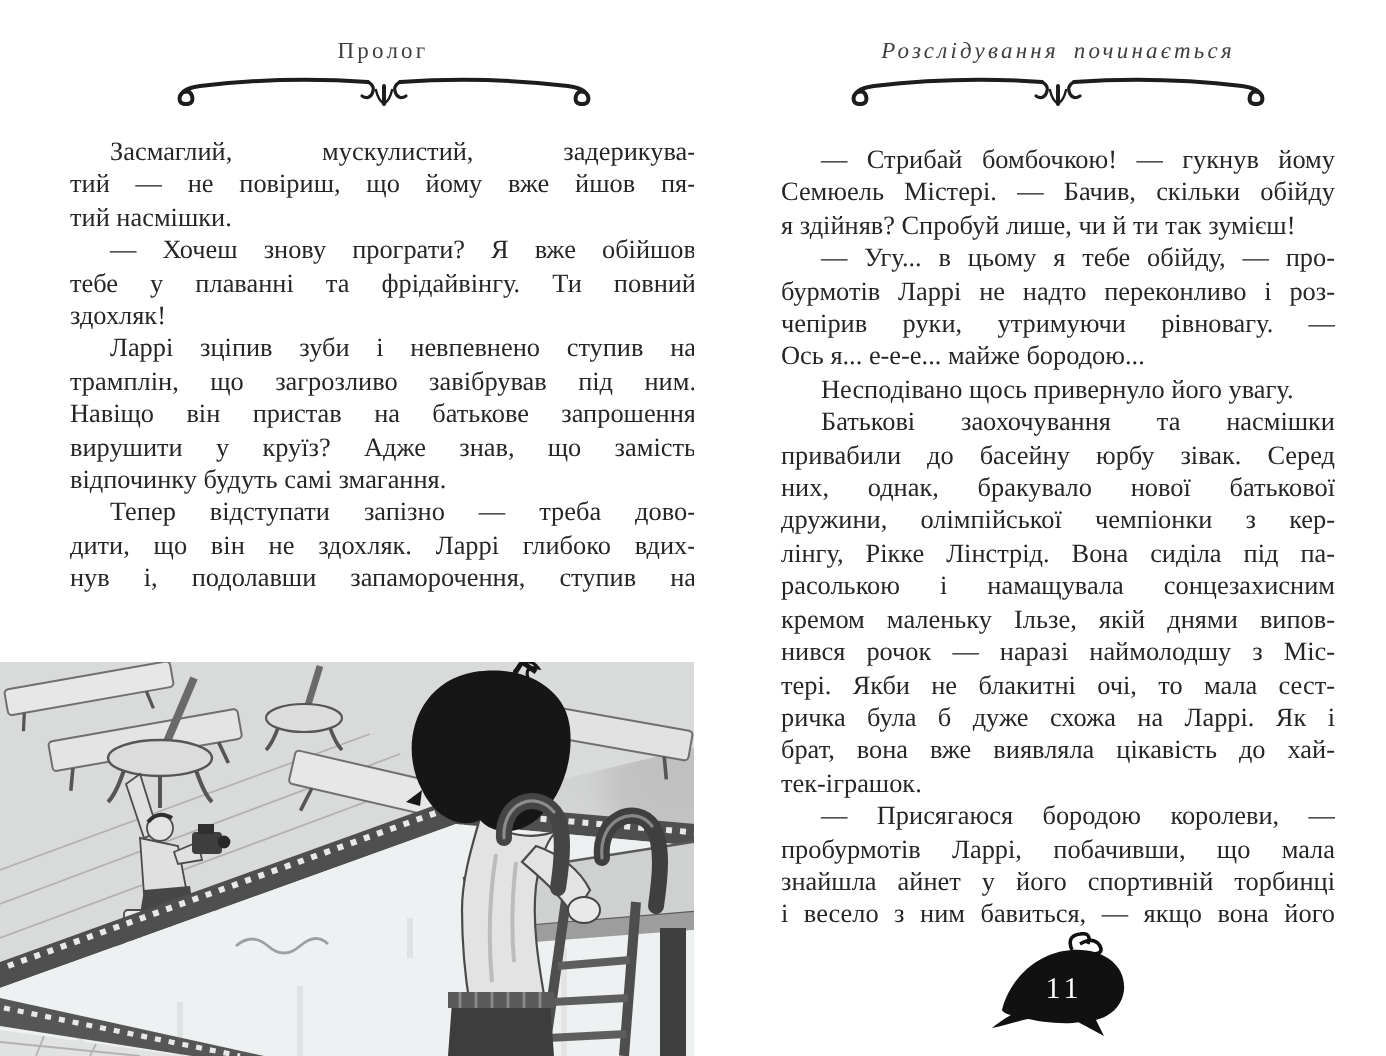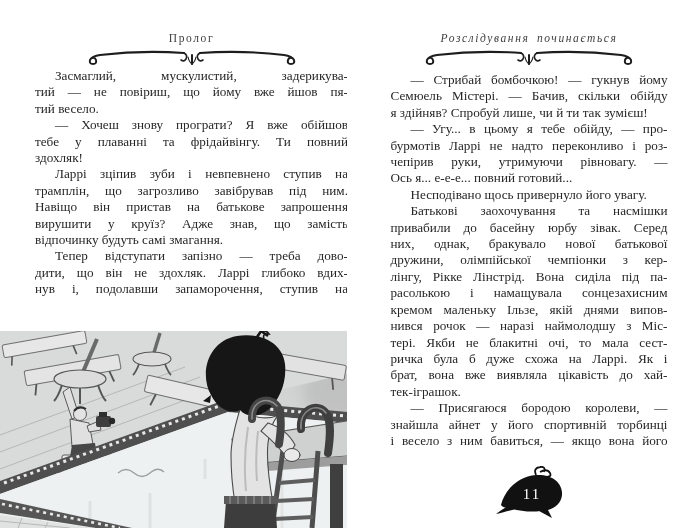--- a/index.html
+++ b/index.html
@@ -8,21 +8,20 @@
     background:#ffffff;
     font-family:"Liberation Serif","DejaVu Serif",serif;
   }
   .spread{display:flex;width:693px;height:528px;}
   .page{position:relative;width:346.5px;height:528px;background:#ffffff;}
 
   .page-header{position:absolute;text-align:center;}
   .page-title{
     font-size:11.5px;letter-spacing:1.6px;word-spacing:3px;color:#3e3e3e;
     white-space:nowrap;
-    margin-top:12px;
   }
   .flourish{display:block;margin:3px auto 0 auto;}
 
   .text-col{
     position:absolute;color:#262626;
     font-size:13.2px;line-height:16.4px;
   }
   .page-left .page-header{left:35px;width:313px;top:20px;}
   .page-left .text-col{left:35px;width:313px;top:68px;}
   .page-right .page-header{left:44px;width:277px;top:20px;font-style:italic;}
@@ -54,21 +53,21 @@
           <path d="M104,10 q1,5 4,7" stroke-width="1.2"></path>
           <path d="M112,10 q-1,5 -4,7" stroke-width="1.2"></path>
         </g>
       </svg>
     </div>
 
     <div class="text-col">
         <div>
           <div class="line first">Засмаглий, мускулистий, задерикува-</div>
           <div class="line">тий — не повіриш, що йому вже йшов пя-</div>
-          <div class="line last">тий весело.</div>
+          <div class="line last">тий насмішки.</div>
         </div>
         <div>
           <div class="line first">— Хочеш знову програти? Я вже обійшов</div>
           <div class="line">тебе у плаванні та фрідайвінгу. Ти повний</div>
           <div class="line last">здохляк!</div>
         </div>
         <div>
           <div class="line first">Ларрі зціпив зуби і невпевнено ступив на</div>
           <div class="line">трамплін, що загрозливо завібрував під ним.</div>
           <div class="line">Навіщо він пристав на батькове запрошення</div>
@@ -244,41 +243,42 @@
     <div class="text-col">
         <div>
           <div class="line first">— Стрибай бомбочкою! — гукнув йому</div>
           <div class="line">Семюель Містері. — Бачив, скільки обійду</div>
           <div class="line last">я здійняв? Спробуй лише, чи й ти так зумієш!</div>
         </div>
         <div>
           <div class="line first">— Угу... в цьому я тебе обійду, — про-</div>
           <div class="line">бурмотів Ларрі не надто переконливо і роз-</div>
           <div class="line">чепірив руки, утримуючи рівновагу. —</div>
-          <div class="line last">Ось я... е-е-е... повний готовий...</div>
+          <div class="line last">Ось я... е-е-е... майже бородою...</div>
         </div>
         <div>
           <div class="line first last">Несподівано щось привернуло його увагу.</div>
         </div>
         <div>
           <div class="line first">Батькові заохочування та насмішки</div>
           <div class="line">привабили до басейну юрбу зівак. Серед</div>
           <div class="line">них, однак, бракувало нової батькової</div>
           <div class="line">дружини, олімпійської чемпіонки з кер-</div>
           <div class="line">лінгу, Рікке Лінстрід. Вона сиділа під па-</div>
           <div class="line">расолькою і намащувала сонцезахисним</div>
           <div class="line">кремом маленьку Ільзе, якій днями випов-</div>
           <div class="line">нився рочок — наразі наймолодшу з Міс-</div>
           <div class="line">тері. Якби не блакитні очі, то мала сест-</div>
           <div class="line">ричка була б дуже схожа на Ларрі. Як і</div>
           <div class="line">брат, вона вже виявляла цікавість до хай-</div>
           <div class="line last">тек-іграшок.</div>
         </div>
         <div>
           <div class="line first">— Присягаюся бородою королеви, —</div>
+          <div class="line">пробурмотів Ларрі, побачивши, що мала</div>
           <div class="line">знайшла айнет у його спортивній торбинці</div>
           <div class="line">і весело з ним бавиться, — якщо вона його</div>
         </div>
       </div>
 
     <svg class="ornament" viewBox="0 0 80 52">
       <path d="M16,43 C10,42 6,41 5,39 C9,23 23,10 40,9 C56,8 67,17 66,29 C65,39 56,45 44,45 C36,46.5 24,45 16,43 Z" fill="#111111"></path>
       <path d="M17,38 C11,40 5,44 0,48 C7,46.5 13,44.5 18,43.5 Z" fill="#111111"></path>
       <path d="M43,45 L56,52 L51,42 Z" fill="#111111"></path>
       <path d="M40,9 q-3,-7 4,-8 q6,-1 4,5 M44,6 q7,-4 10,1 q2,4 -4,4" fill="none" stroke="#111111" stroke-width="1.8"></path>

